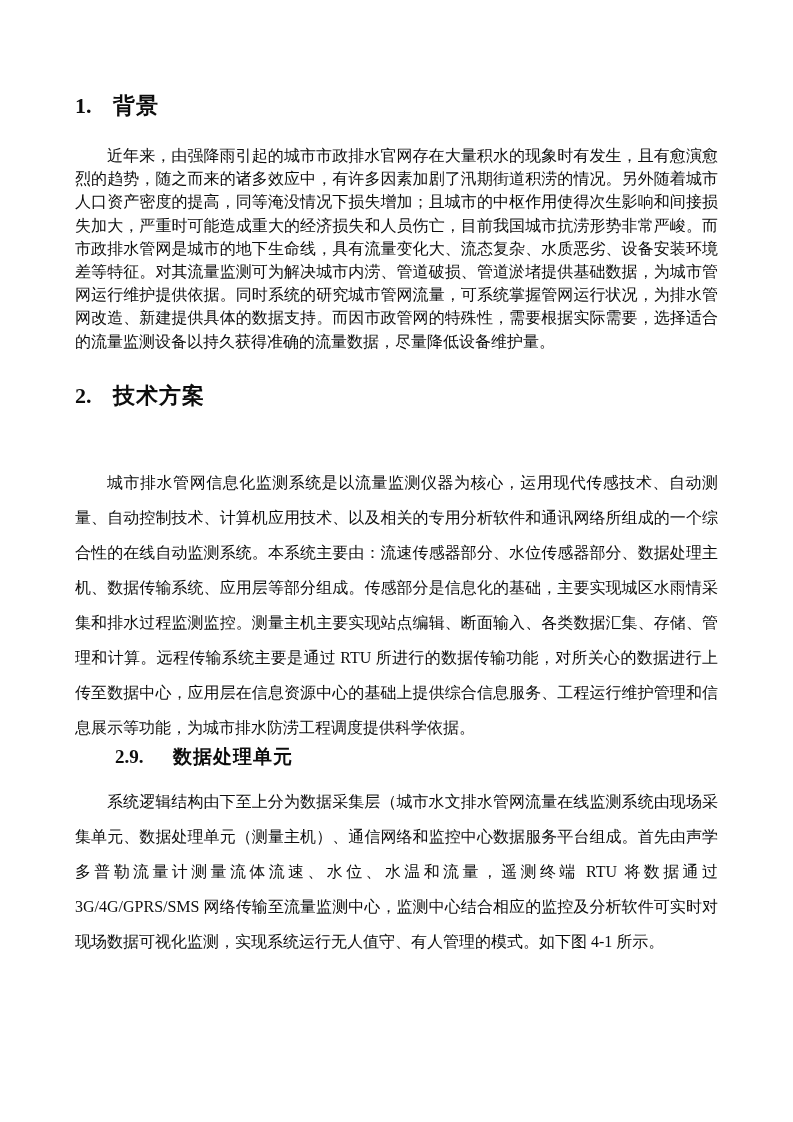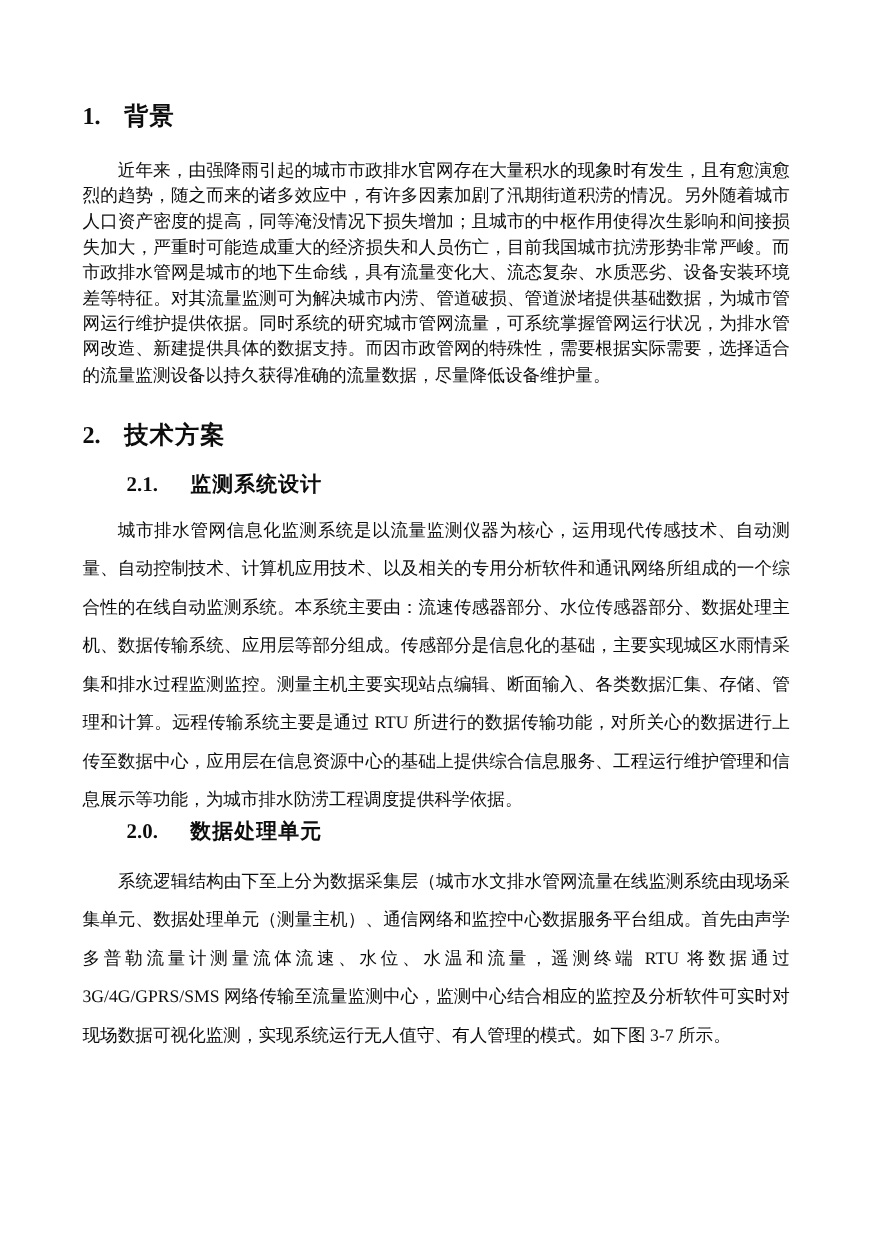--- a/index.html
+++ b/index.html
@@ -64,25 +64,22 @@
   <div class="block h-l1" style="top: 92px;">
     <span class="num">1.</span><span class="title">背景</span>
   </div>
 
   <p class="block para para-tight" style="top: 144px;">近年来，由强降雨引起的城市市政排水官网存在大量积水的现象时有发生，且有愈演愈烈的趋势，随之而来的诸多效应中，有许多因素加剧了汛期街道积涝的情况。另外随着城市人口资产密度的提高，同等淹没情况下损失增加；且城市的中枢作用使得次生影响和间接损失加大，严重时可能造成重大的经济损失和人员伤亡，目前我国城市抗涝形势非常严峻。而市政排水管网是城市的地下生命线，具有流量变化大、流态复杂、水质恶劣、设备安装环境差等特征。对其流量监测可为解决城市内涝、管道破损、管道淤堵提供基础数据，为城市管网运行维护提供依据。同时系统的研究城市管网流量，可系统掌握管网运行状况，为排水管网改造、新建提供具体的数据支持。而因市政管网的特殊性，需要根据实际需要，选择适合的流量监测设备以持久获得准确的流量数据，尽量降低设备维护量。</p>
 
   <div class="block h-l1" style="top: 382px;">
     <span class="num">2.</span><span class="title">技术方案</span>
   </div>
 
-  <div class="block h-l2" style="top: 429px;">
-    <span class="num">2.1.</span><span class="title">监测系统设计</span>
-  </div>
 
   <p class="block para para-loose" style="top: 465px;">城市排水管网信息化监测系统是以流量监测仪器为核心，运用现代传感技术、自动测量、自动控制技术、计算机应用技术、以及相关的专用分析软件和通讯网络所组成的一个综合性的在线自动监测系统。本系统主要由：流速传感器部分、水位传感器部分、数据处理主机、数据传输系统、应用层等部分组成。传感部分是信息化的基础，主要实现城区水雨情采集和排水过程监测监控。测量主机主要实现站点编辑、断面输入、各类数据汇集、存储、管理和计算。远程传输系统主要是通过 RTU 所进行的数据传输功能，对所关心的数据进行上传至数据中心，应用层在信息资源中心的基础上提供综合信息服务、工程运行维护管理和信息展示等功能，为城市排水防涝工程调度提供科学依据。</p>
 
   <div class="block h-l2" style="top: 745px;">
-    <span class="num">2.0.</span><span class="title">数据处理单元</span>
+    <span class="num">2.9.</span><span class="title">数据处理单元</span>
   </div>
 
-  <p class="block para para-loose" style="top: 784px;">系统逻辑结构由下至上分为数据采集层（城市水文排水管网流量在线监测系统由现场采集单元、数据处理单元（测量主机）、通信网络和监控中心数据服务平台组成。首先由声学多普勒流量计测量流体流速、水位、水温和流量，遥测终端 RTU 将数据通过 3G/4G/GPRS/SMS 网络传输至流量监测中心，监测中心结合相应的监控及分析软件可实时对现场数据可视化监测，实现系统运行无人值守、有人管理的模式。如下图 3-7 所示。</p>
+  <p class="block para para-loose" style="top: 784px;">系统逻辑结构由下至上分为数据采集层（城市水文排水管网流量在线监测系统由现场采集单元、数据处理单元（测量主机）、通信网络和监控中心数据服务平台组成。首先由声学多普勒流量计测量流体流速、水位、水温和流量，遥测终端 RTU 将数据通过 3G/4G/GPRS/SMS 网络传输至流量监测中心，监测中心结合相应的监控及分析软件可实时对现场数据可视化监测，实现系统运行无人值守、有人管理的模式。如下图 4-1 所示。</p>
 
 </div>
 
 </body></html>

